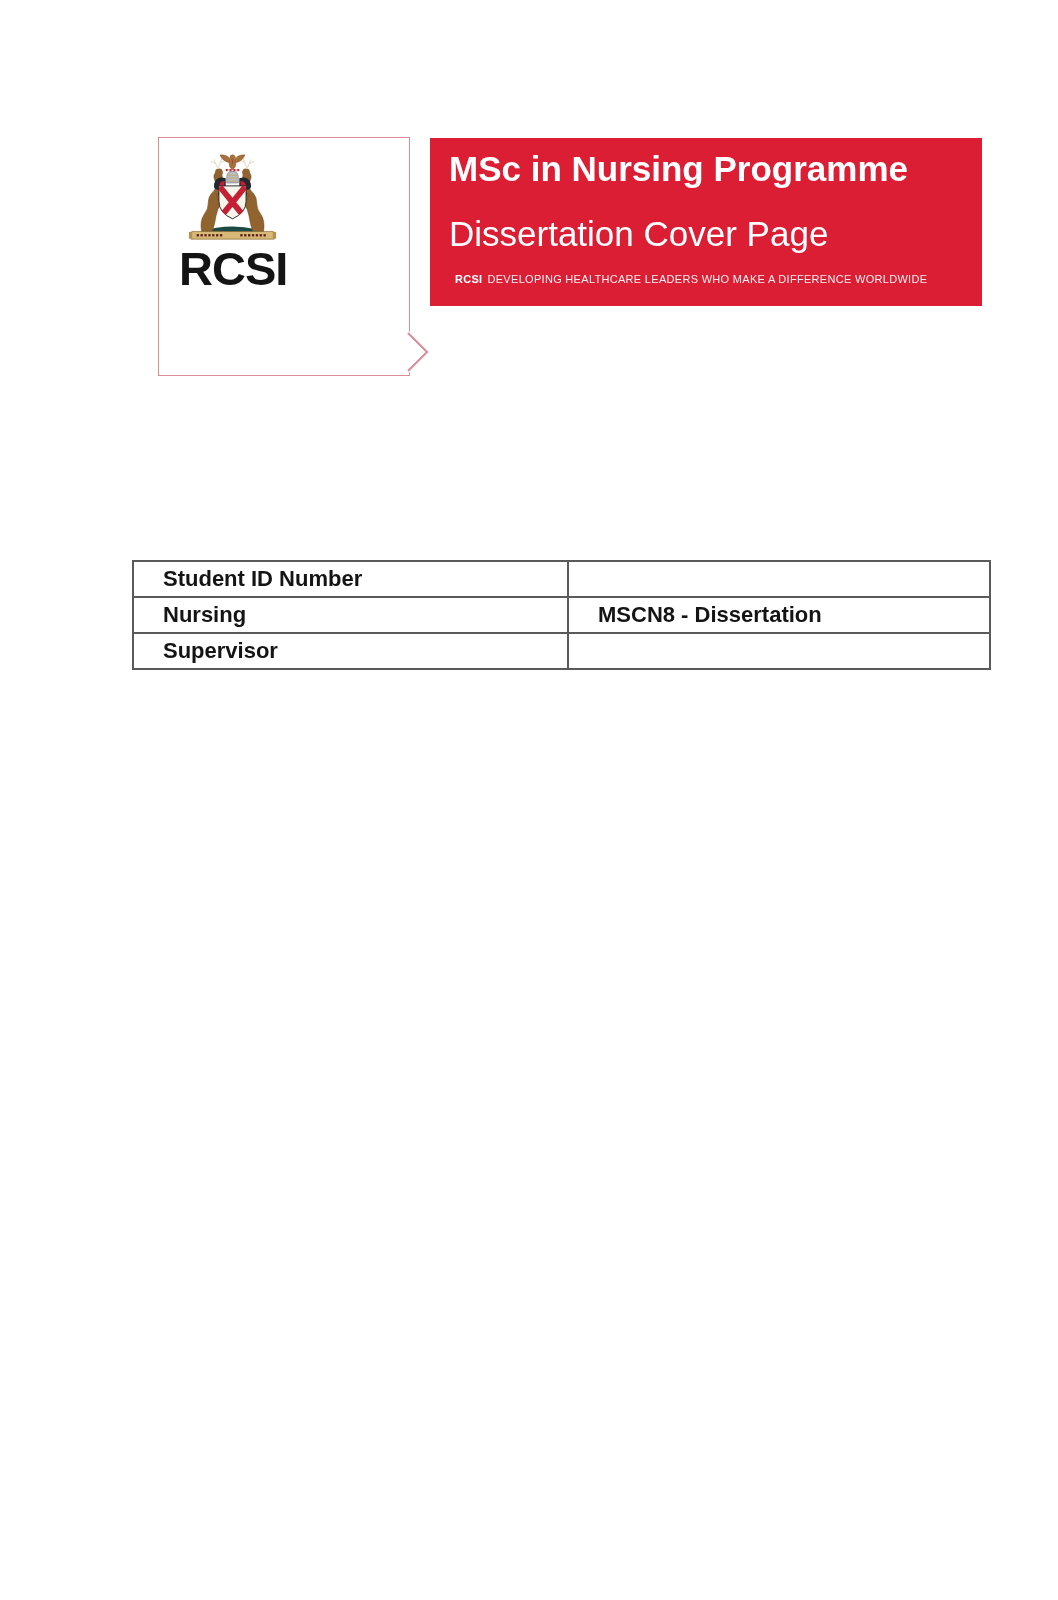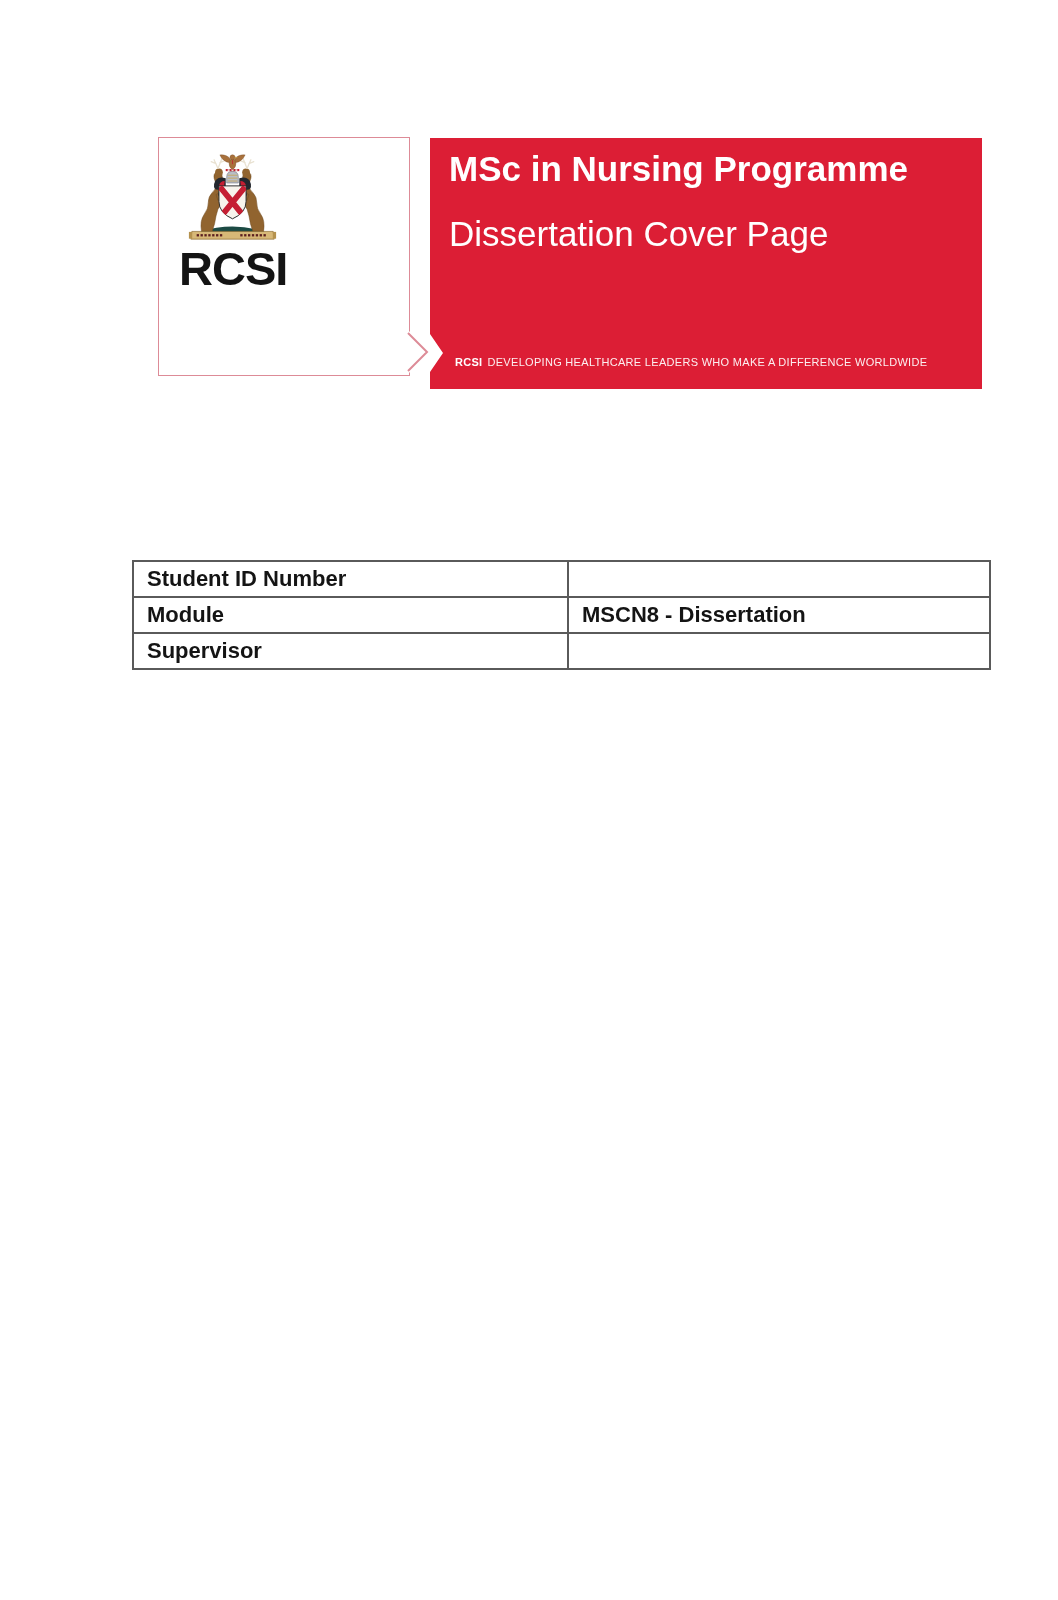--- a/index.html
+++ b/index.html
@@ -22,21 +22,21 @@
   }
   .crest { display: block; margin-left: 3px; }
   .logotype {
     margin-top: 1px; margin-left: -2px;
     font-size: 47px; font-weight: 700; letter-spacing: -1px;
     color: #141414; line-height: 1;
   }
 
   .banner {
     position: absolute; left: 430px; top: 138px;
-    width: 552px; height: 251px;
+    width: 552px; height: 168px;
     background: #dc1e35;
     color: #ffffff;
     padding: 12px 0 0 19px;
     clip-path: polygon(0 0, 100% 0, 100% 100%, 0 100%, 0 234px, 13px 215px, 0 196px);
   }
   .banner-title   { font-size: 35px; font-weight: 700; line-height: 1.1; }
   .banner-subtitle{ font-size: 35px; font-weight: 400; line-height: 1.1; margin-top: 26px; }
   .tagline {
     position: absolute; left: 25px; bottom: 21px;
     font-size: 11px; letter-spacing: 0.3px; line-height: 1;
@@ -49,21 +49,21 @@
   
   .cover-table {
     position: absolute; left: 132px; top: 560px;
     width: 857px;
     border-collapse: collapse;
     table-layout: fixed;
   }
   .cover-table td {
     border: 2px solid #5a5a5a;
     height: 34px;
-    padding: 0 4px 0 13px;
+    padding: 0 4px 0 29px;
     font-size: 22px; font-weight: 700; color: #141414;
     line-height: 34px;
     white-space: nowrap; overflow: hidden;
   }
   .cover-table col.c-label { width: 435px; }
   .cover-table col.c-value { width: 422px; }
 </style>
 </head>
 <body>
 
@@ -153,21 +153,21 @@
     <colgroup>
         <col class="c-label">
         <col class="c-value">
       </colgroup>
     <tbody>
       <tr>
         <td>Student ID Number</td>
         <td></td>
       </tr>
       <tr>
-        <td>Module</td>
+        <td>Nursing</td>
         <td>MSCN8 - Dissertation</td>
       </tr>
       <tr>
         <td>Supervisor</td>
         <td></td>
       </tr>
     </tbody>
   </table>
 
 </div>

